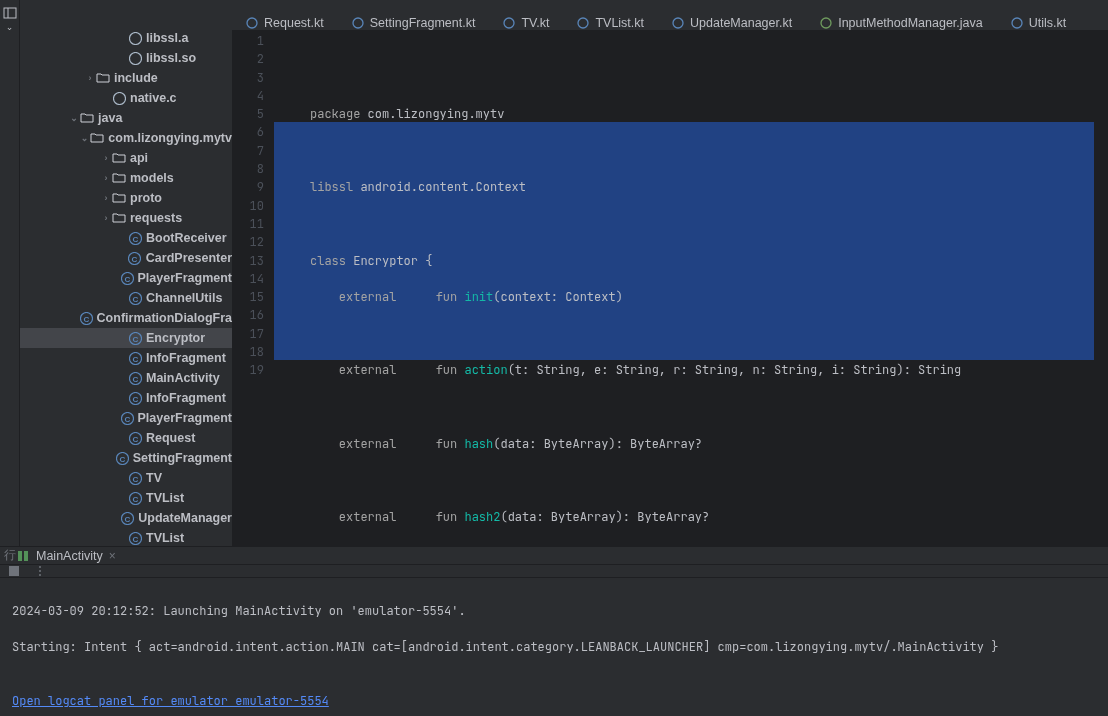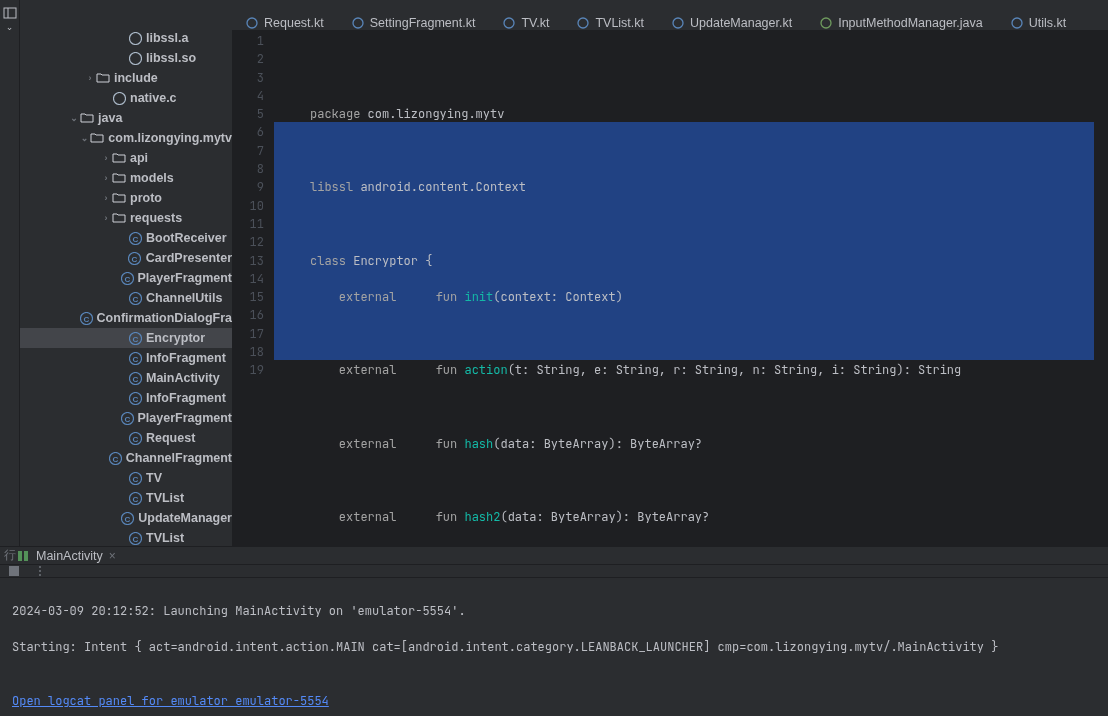--- a/index.html
+++ b/index.html
@@ -440,21 +440,21 @@
         </div>
         <div class="tree-item">
           <span class="tree-spacer" style="width: 98px;"></span>
           <span class="chevron"></span>
           <span class="file-icon">
             <svg width="13" height="13" viewBox="0 0 13 13">
               <circle cx="6.5" cy="6.5" r="6" fill="none" stroke="#5985b8" stroke-width="1.2"></circle>
               <text x="6.5" y="9.5" text-anchor="middle" font-size="8" fill="#5985b8">C</text>
             </svg>
           </span>
-          <span>ChannelFragment</span>
+          <span>SettingFragment</span>
         </div>
         <div class="tree-item">
           <span class="tree-spacer" style="width: 98px;"></span>
           <span class="chevron"></span>
           <span class="file-icon">
             <svg width="13" height="13" viewBox="0 0 13 13">
               <circle cx="6.5" cy="6.5" r="6" fill="none" stroke="#5985b8" stroke-width="1.2"></circle>
               <text x="6.5" y="9.5" text-anchor="middle" font-size="8" fill="#5985b8">C</text>
             </svg>
           </span>

